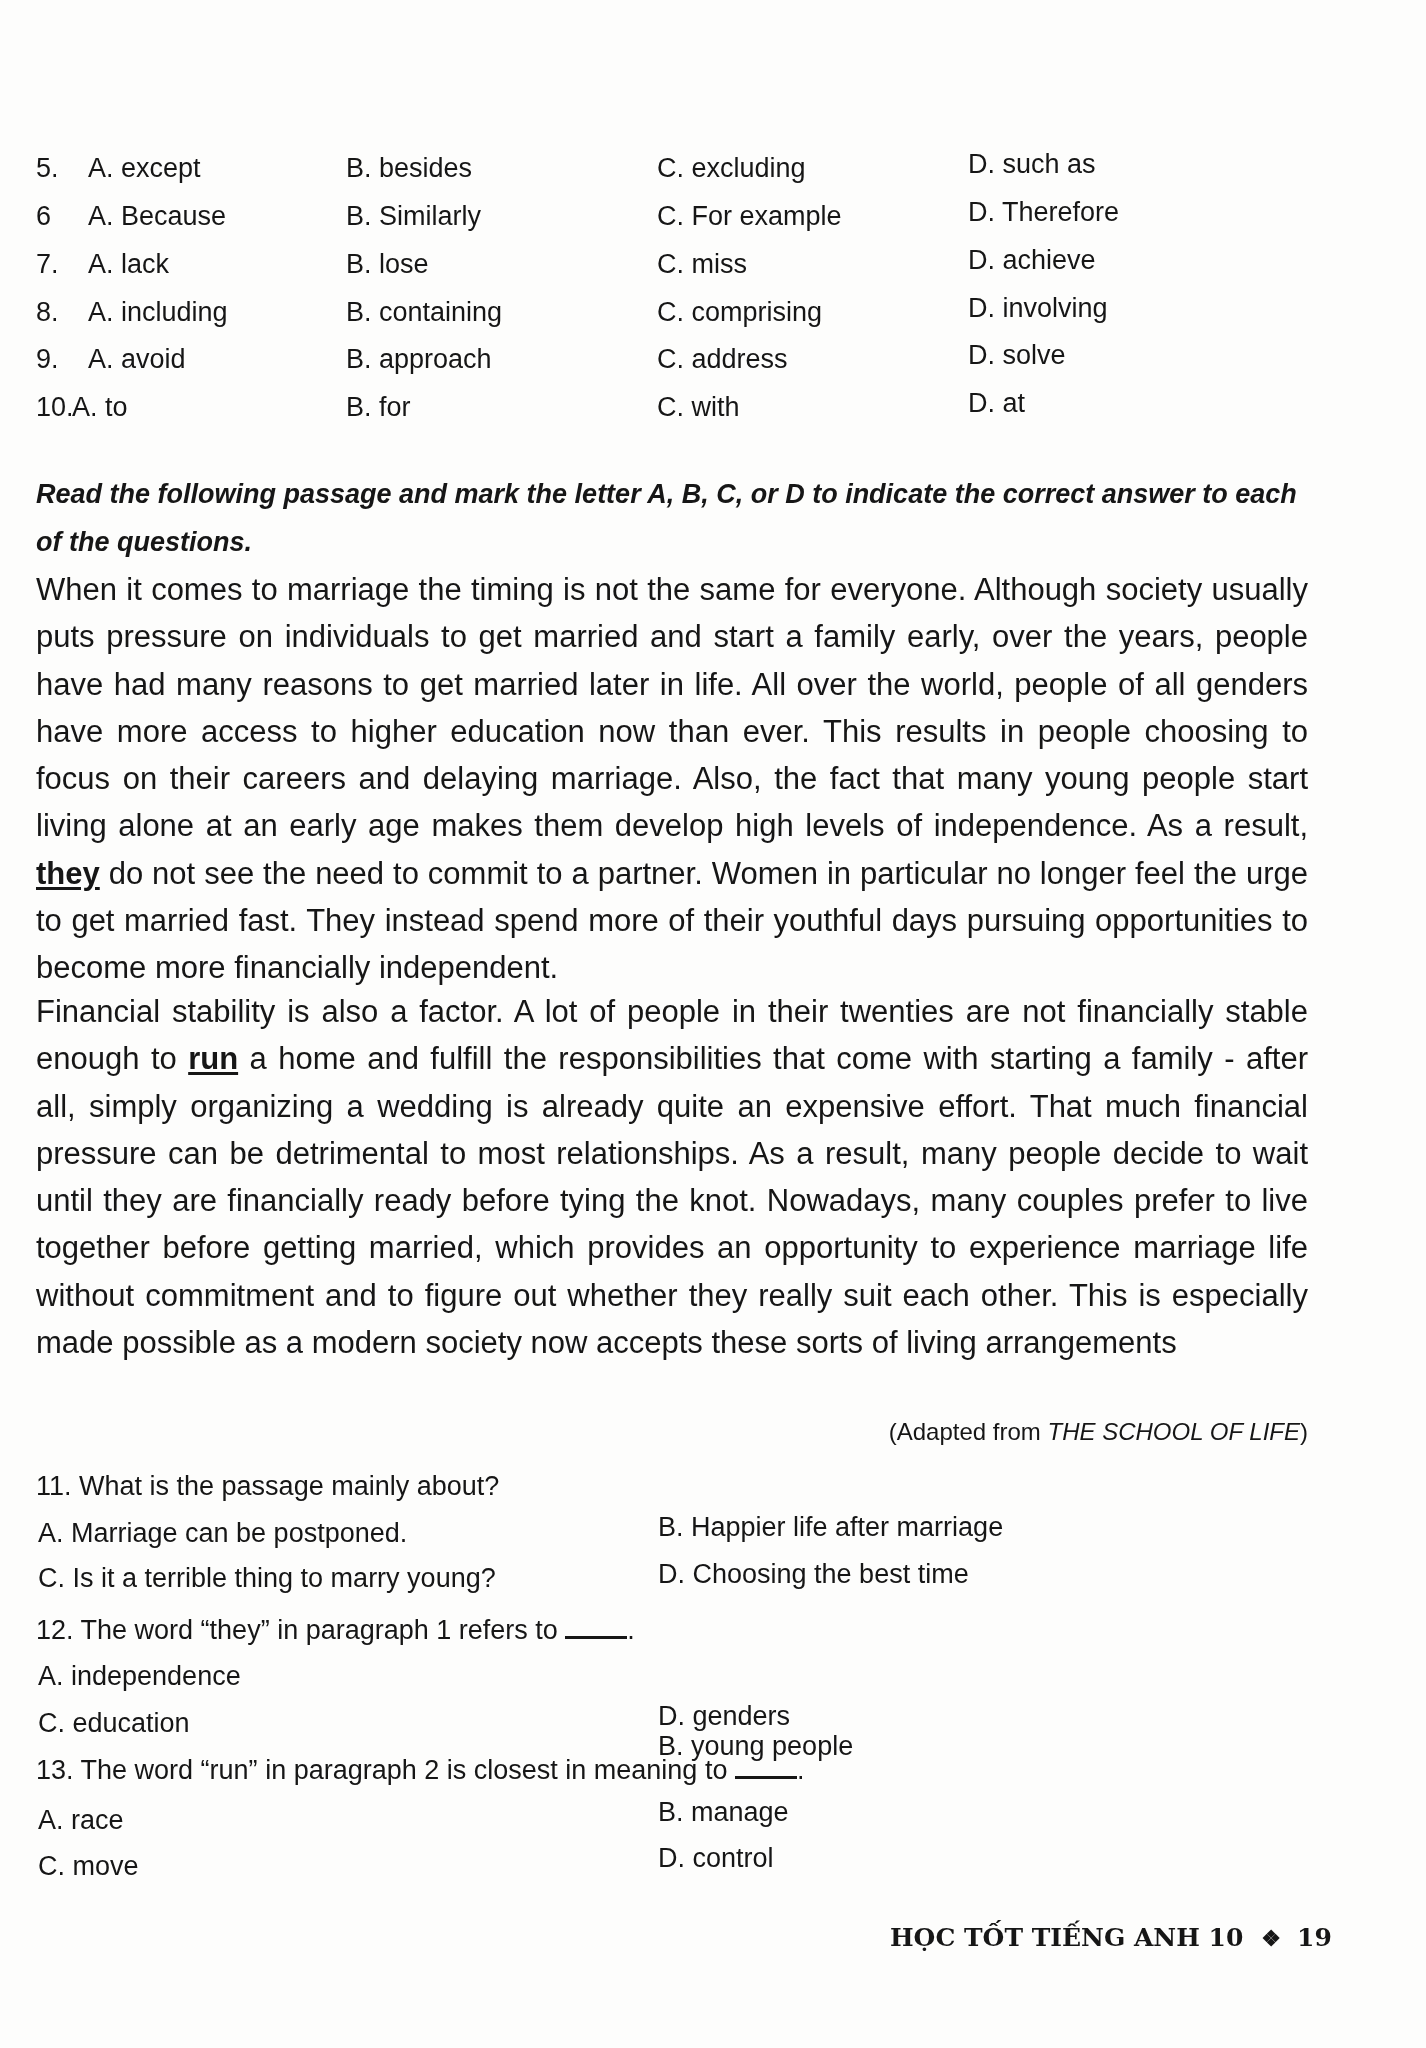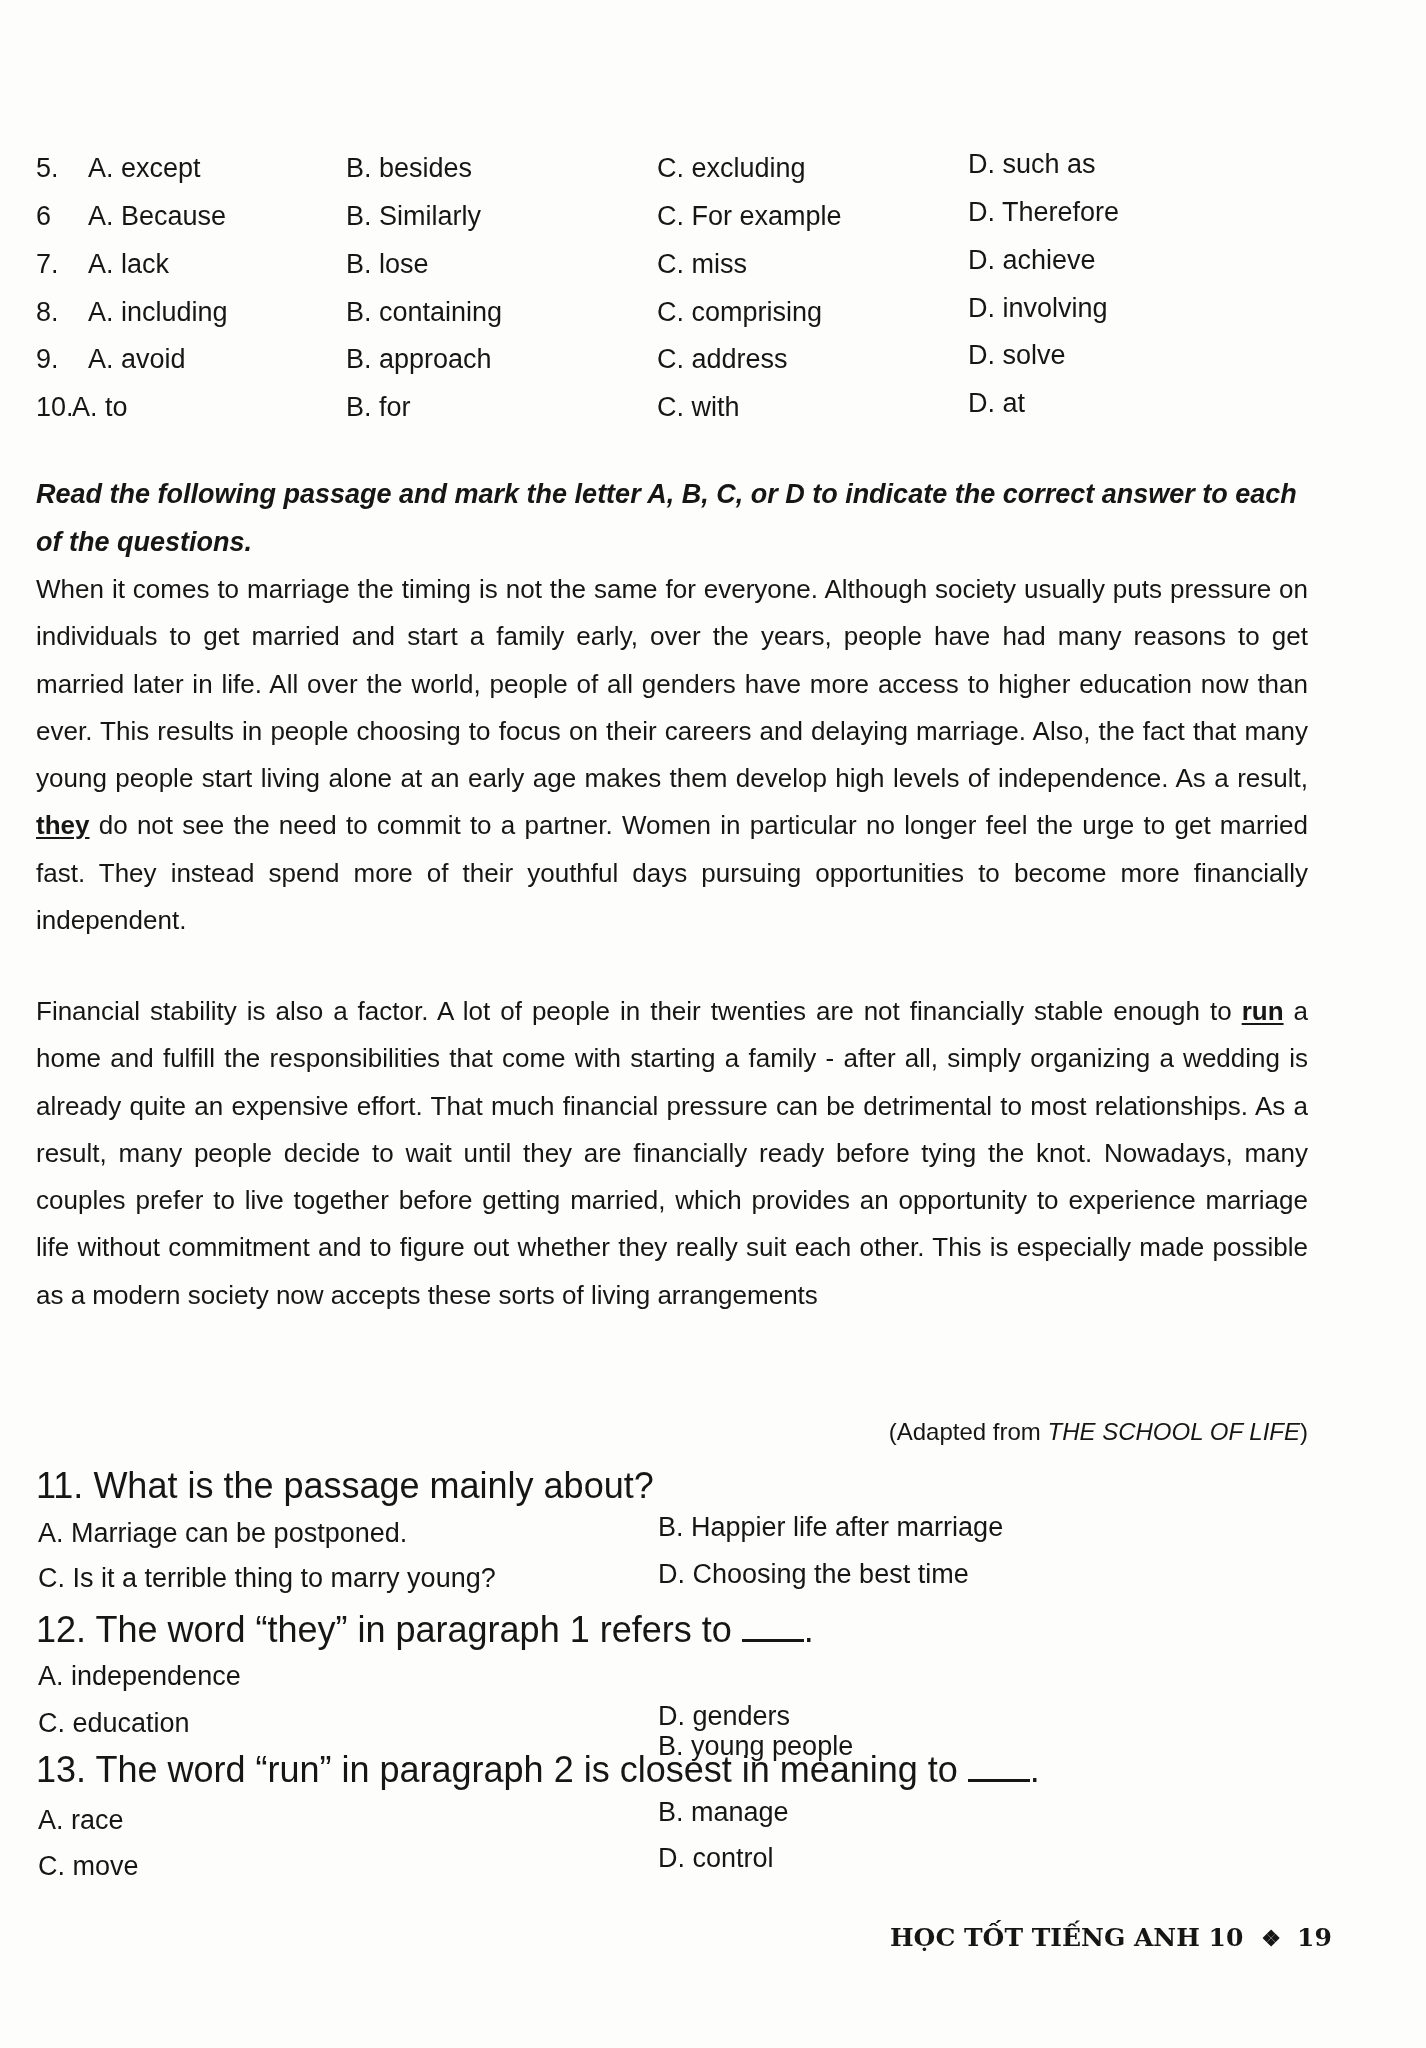--- a/index.html
+++ b/index.html
@@ -22,32 +22,32 @@
   .c-b { left: 346px; text-align: center; }
   .c-c { left: 657px; }
   .c-d { left: 968px; }
 
   .instr {
     position: absolute; left: 36px; top: 470px; width: 1280px;
     font-size: 27px; font-weight: bold; font-style: italic; line-height: 48px;
   }
   .passage {
     position: absolute; left: 36px; width: 1272px;
-    font-size: 26px; line-height: 47.3px; text-align: justify;
+    font-size: 31px; line-height: 47.3px; text-align: justify;
   }
   .p1 { top: 566px; }
   .p2 { top: 988px; }
   .ul { text-decoration: underline; font-weight: bold; text-underline-offset: 3px; }
   .source {
     position: absolute; right: 118px; top: 1412px;
     font-size: 24px; line-height: 40px;
   }
   .source i { font-style: italic; }
   .q {
-    position: absolute; left: 36px; font-size: 36px; line-height: 44px; white-space: nowrap;
+    position: absolute; left: 36px; font-size: 27px; line-height: 44px; white-space: nowrap;
   }
   .q b { font-weight: normal; }
   .blank {
     display: inline-block; width: 62px; border-bottom: 3px solid #161616; height: 20px; vertical-align: baseline;
   }
   .ans { position: absolute; font-size: 27px; line-height: 44px; white-space: nowrap; }
   .footer {
     position: absolute; left: 890px; top: 1918px;
     font-family: "DejaVu Serif", serif; font-weight: bold; font-size: 25px; line-height: 40px;
     white-space: nowrap;

